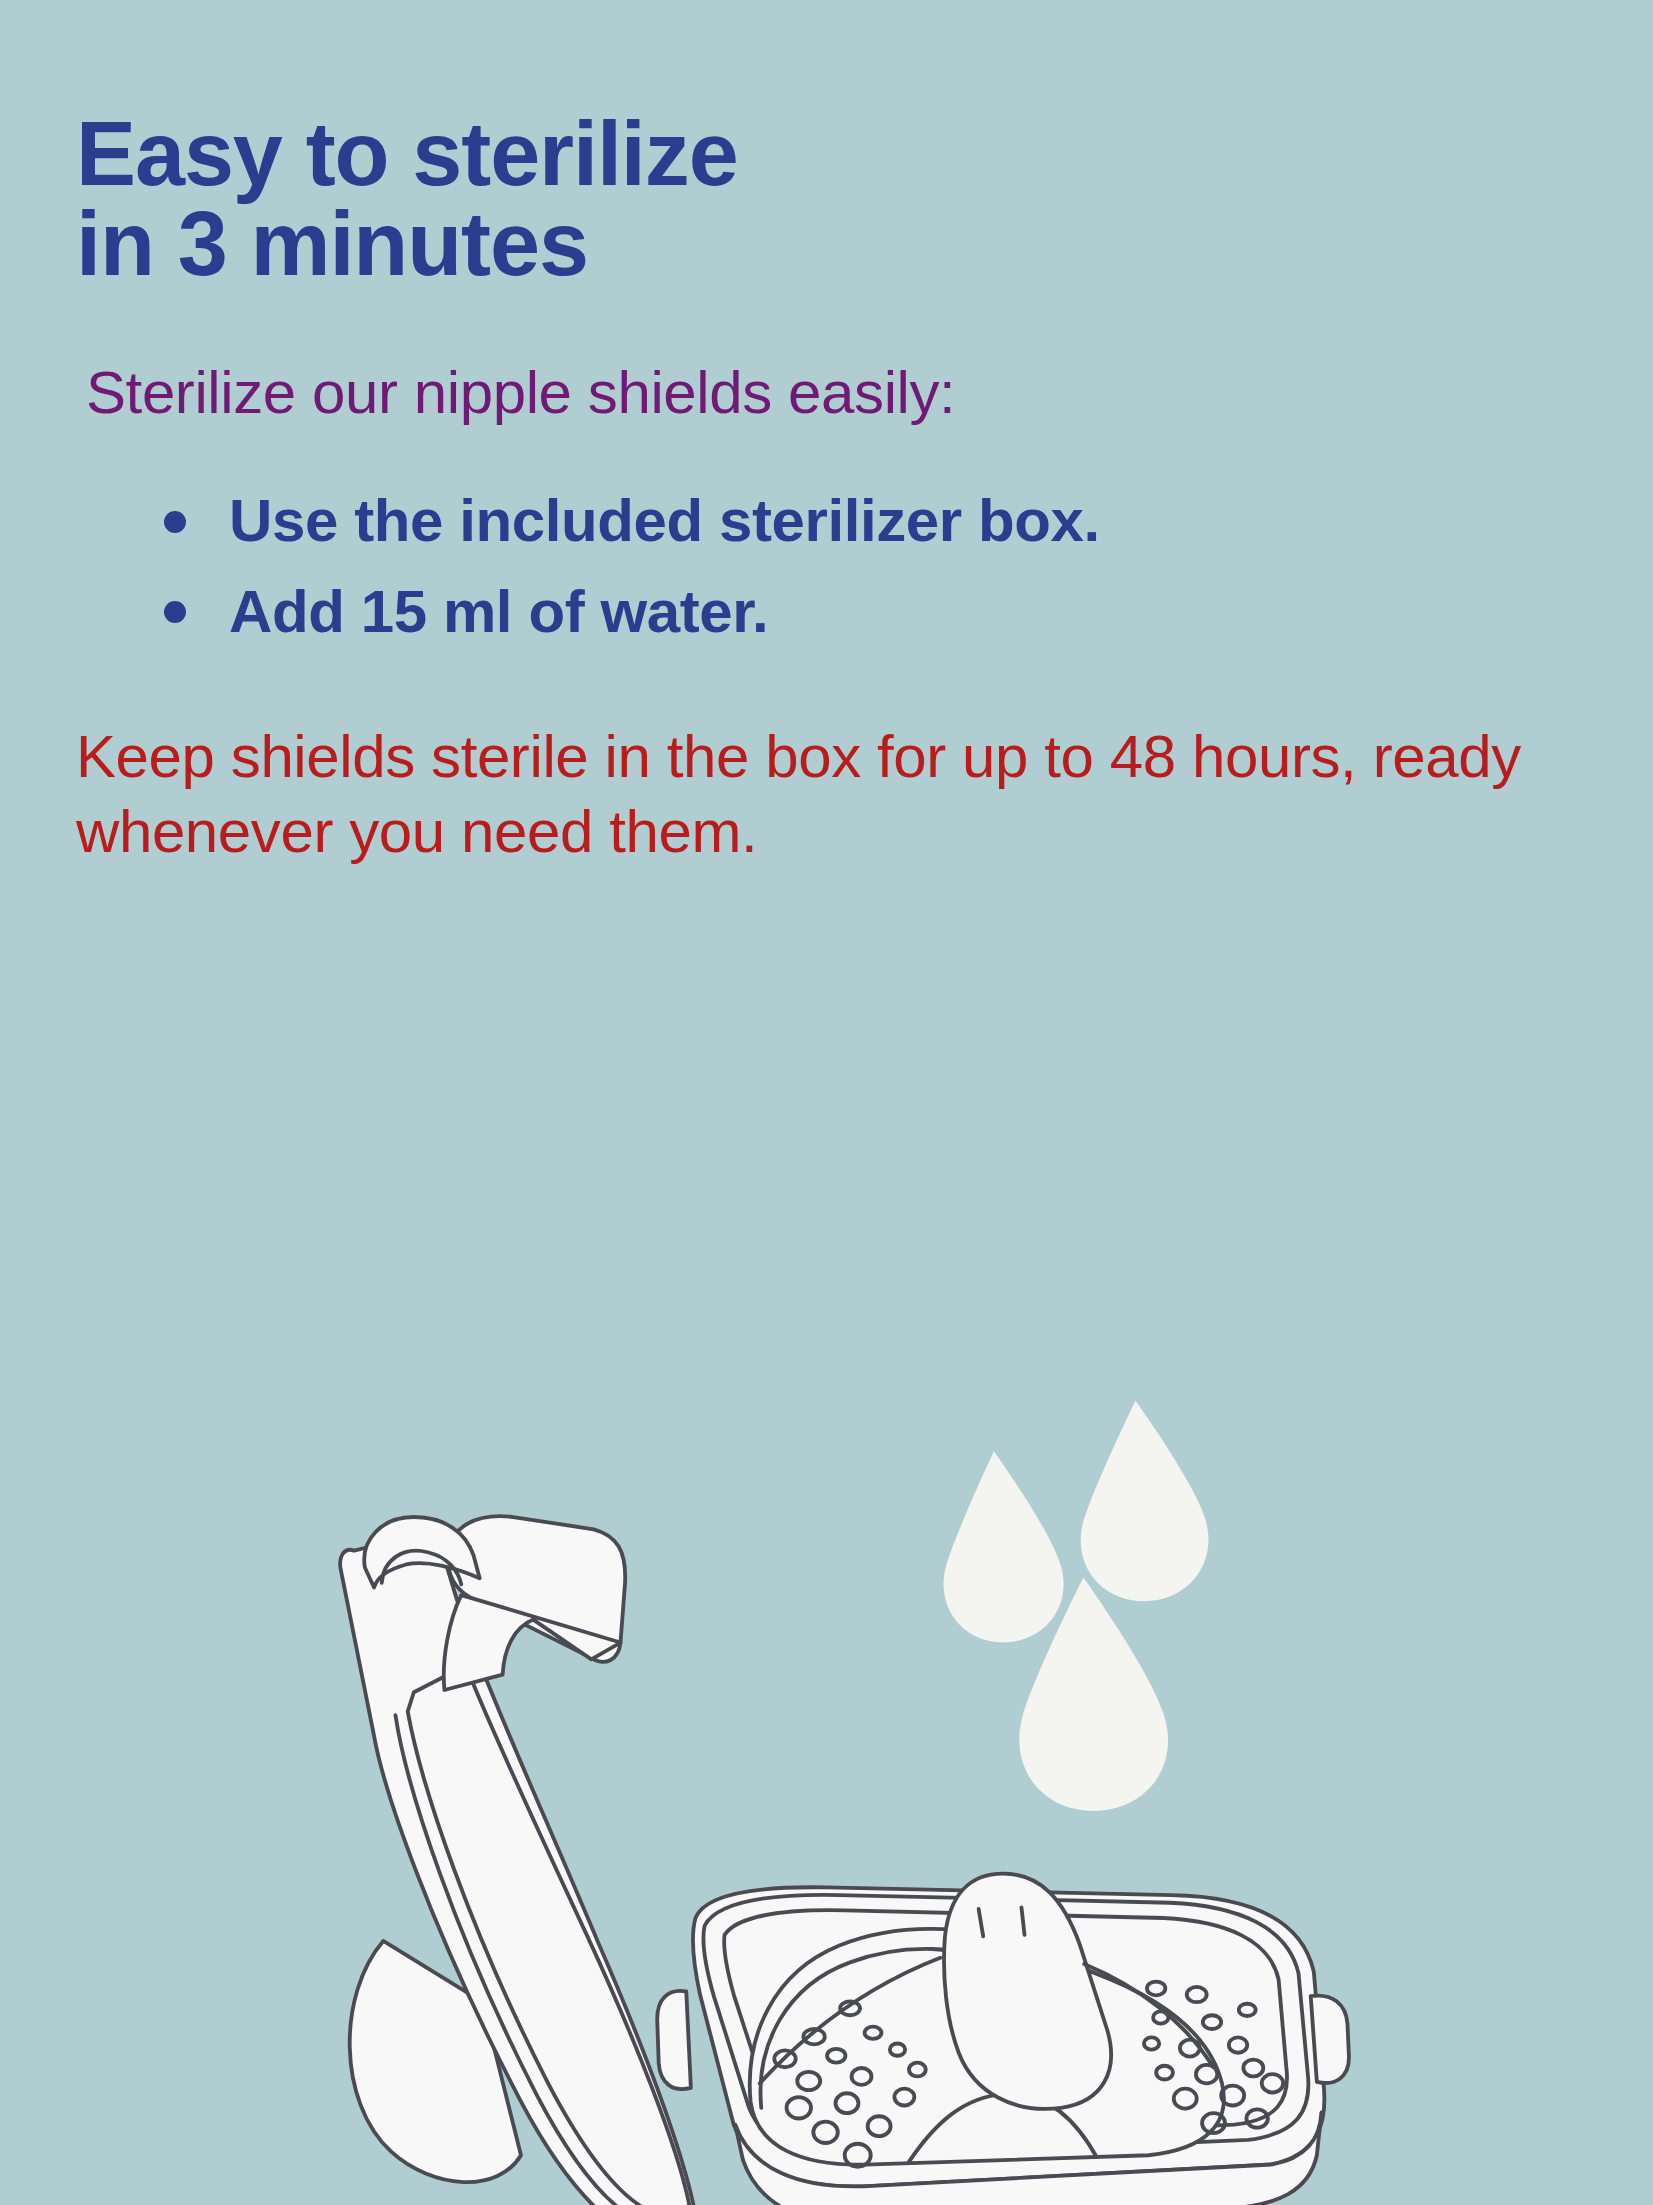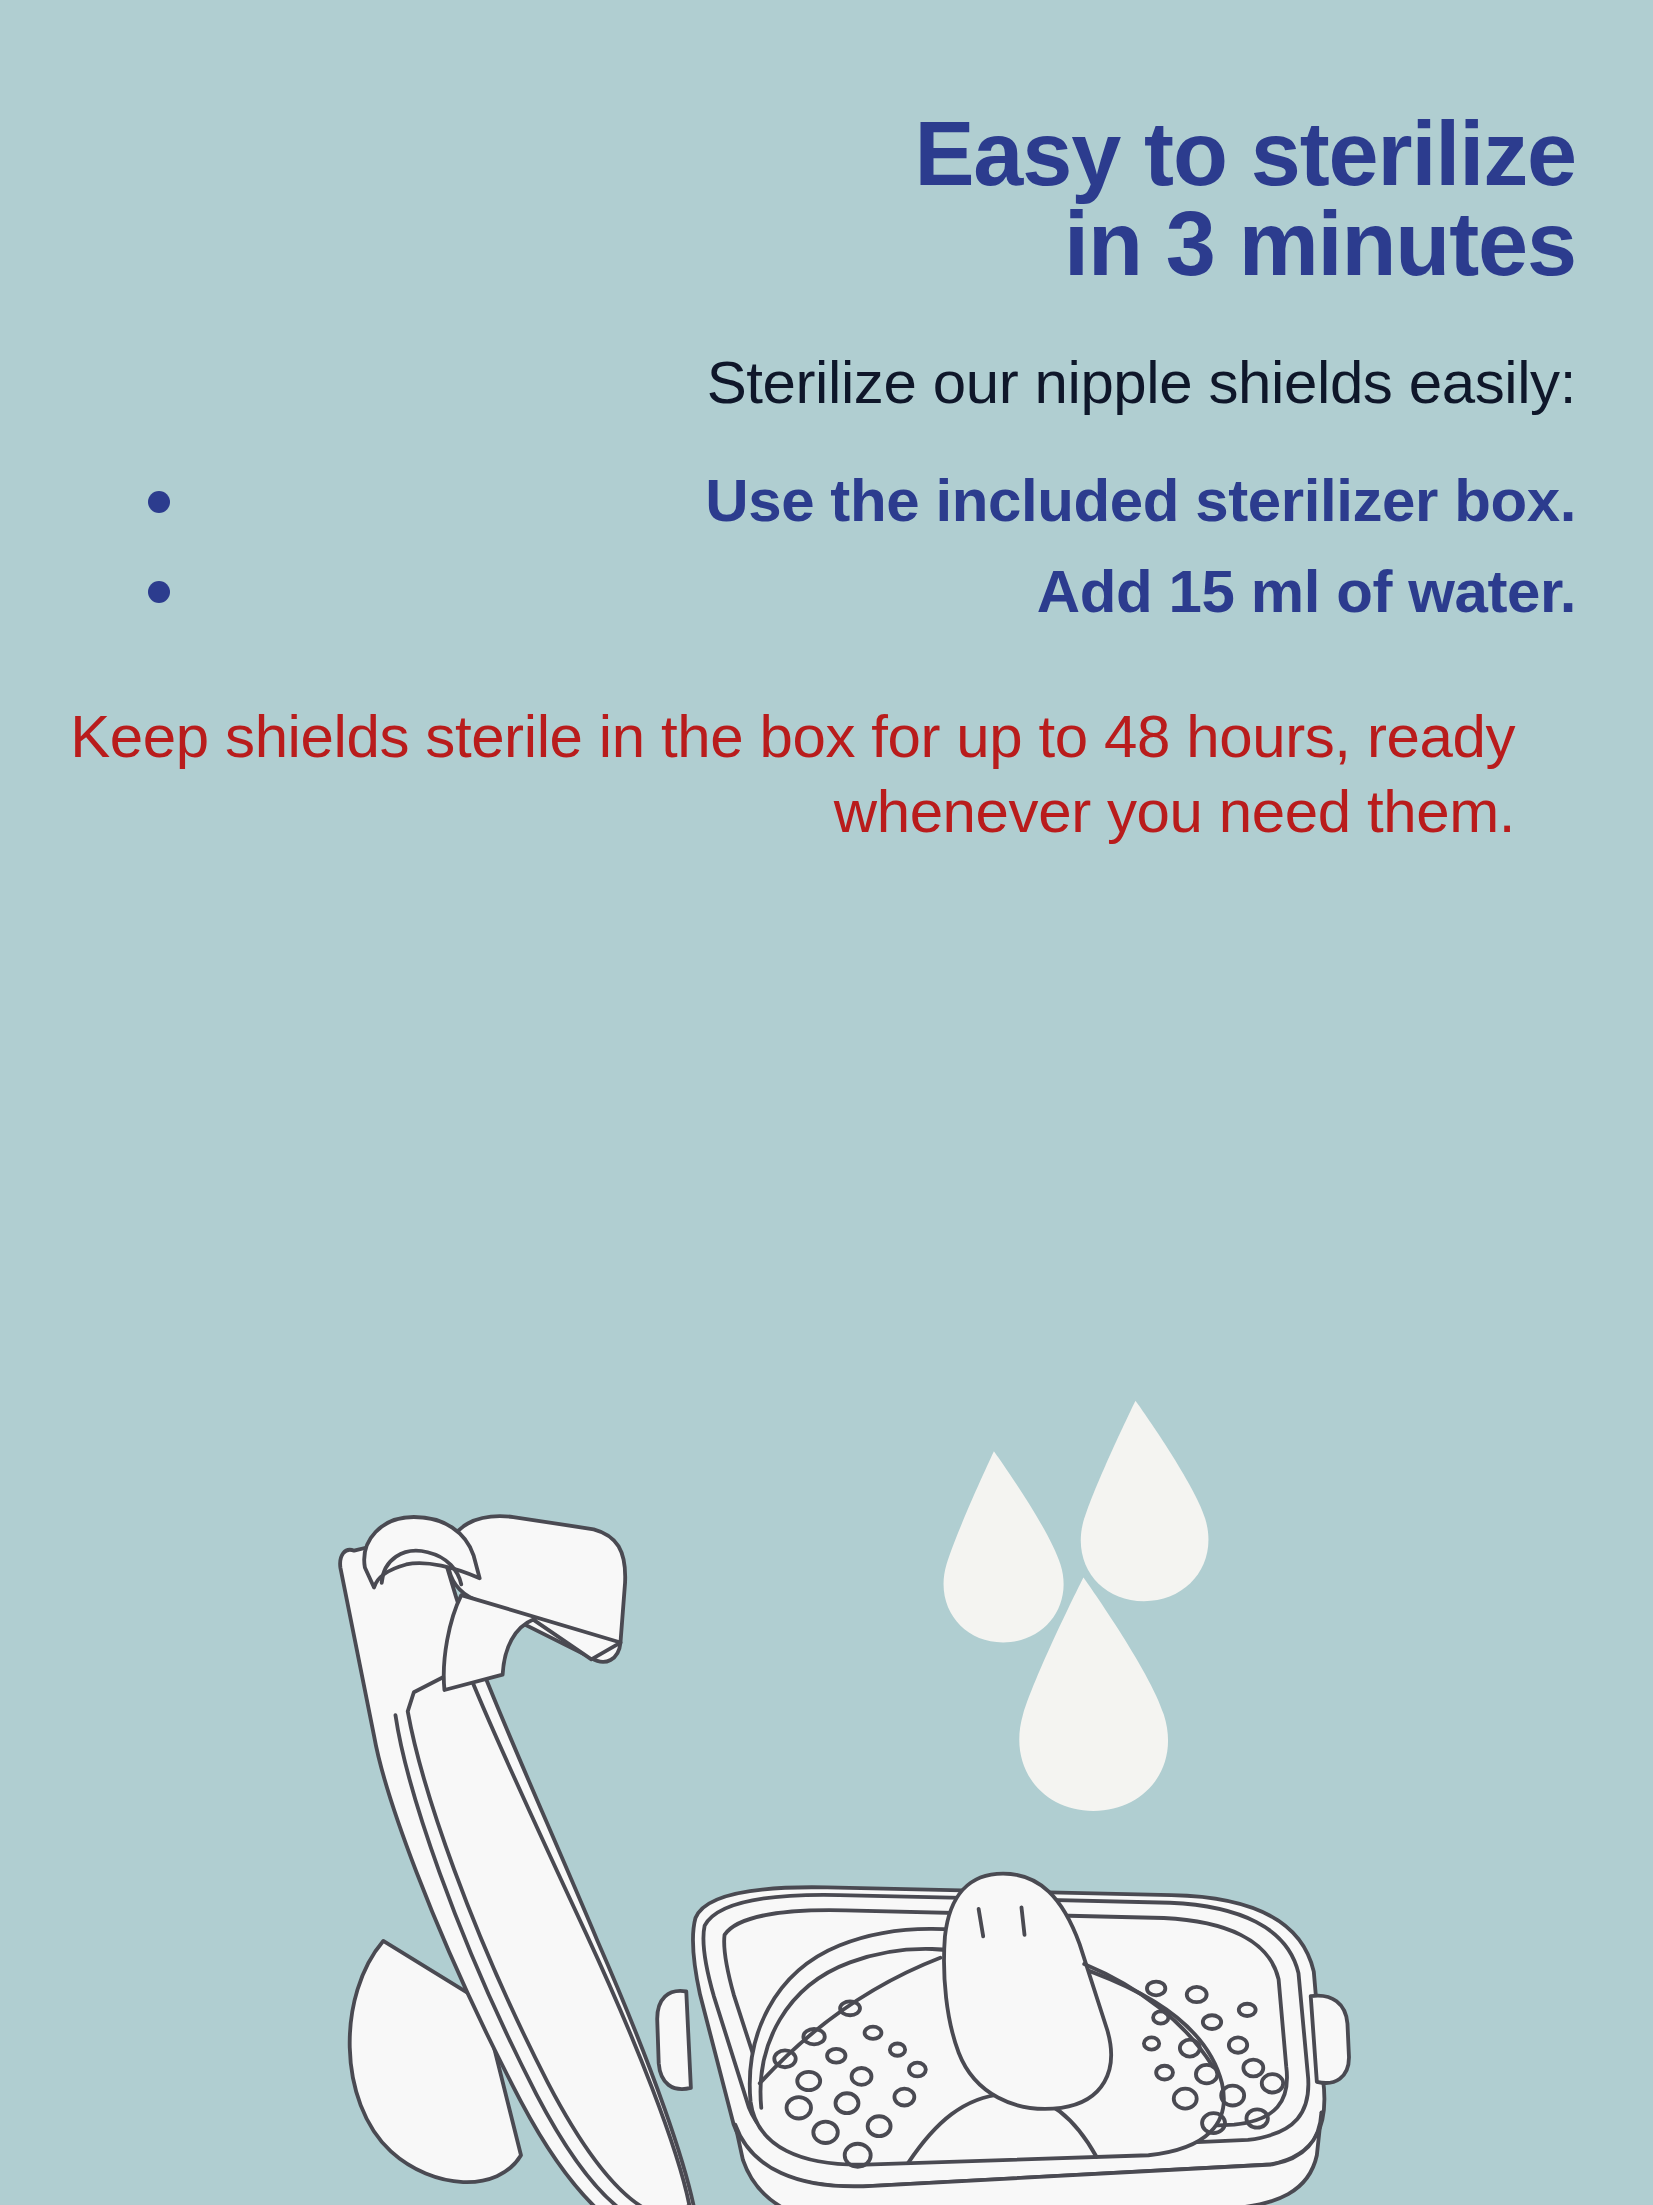--- a/index.html
+++ b/index.html
@@ -19,44 +19,43 @@
     position: relative;
     width: 1654px;
     height: 2205px;
     background: #b0ced1;
     overflow: hidden;
   }
 
   
   .content {
     position: absolute;
-    left: 60px;
+    left: 76px;
     top: 0;
     width: 1516px;
-    text-align: right;
   }
 
   .headline {
     margin: 0;
     padding-top: 109px;
     font-size: 90px;
     line-height: 1.0;
     font-weight: 700;
     color: #2c3c8e;
     letter-spacing: -1.1px;
     white-space: pre-line;
   }
 
   .lead {
-    margin: 0;
+    margin: 10px;
     padding-top: 60px;
     font-size: 60px;
     line-height: 1.12;
     font-weight: 400;
-    color: #0f172a;
+    color: #701a75;
     letter-spacing: -0.4px;
   }
 
   .bullets {
     list-style: none;
     margin: 0;
     padding: 0;
     padding-top: 47px;
     font-weight: bold;
   }

